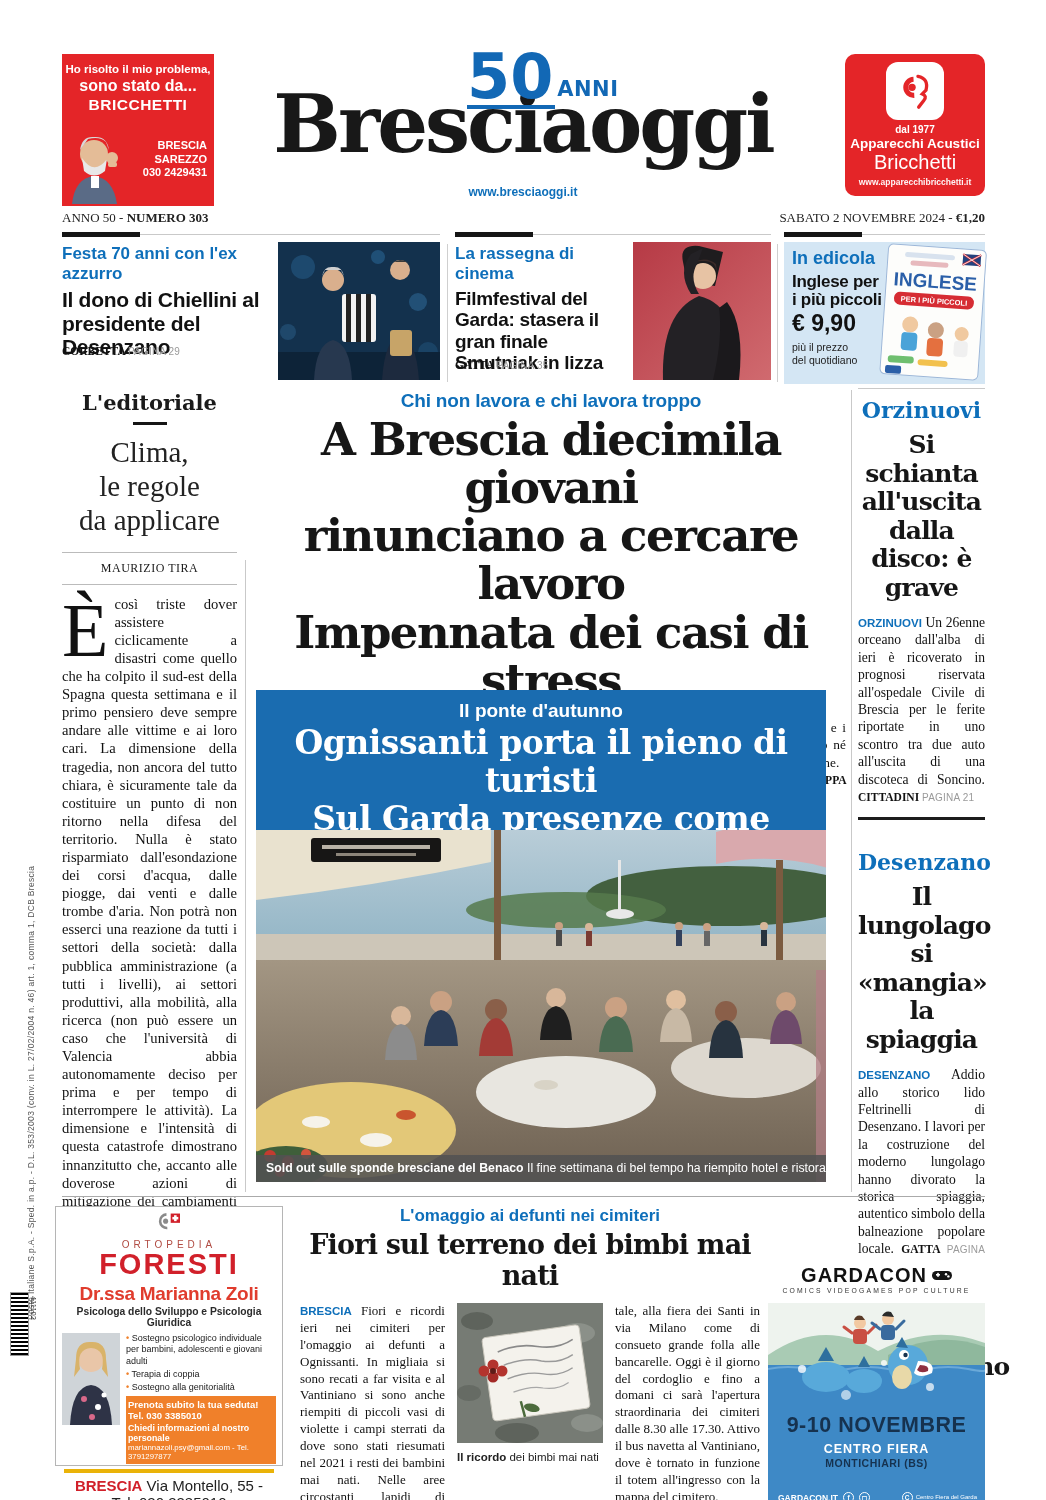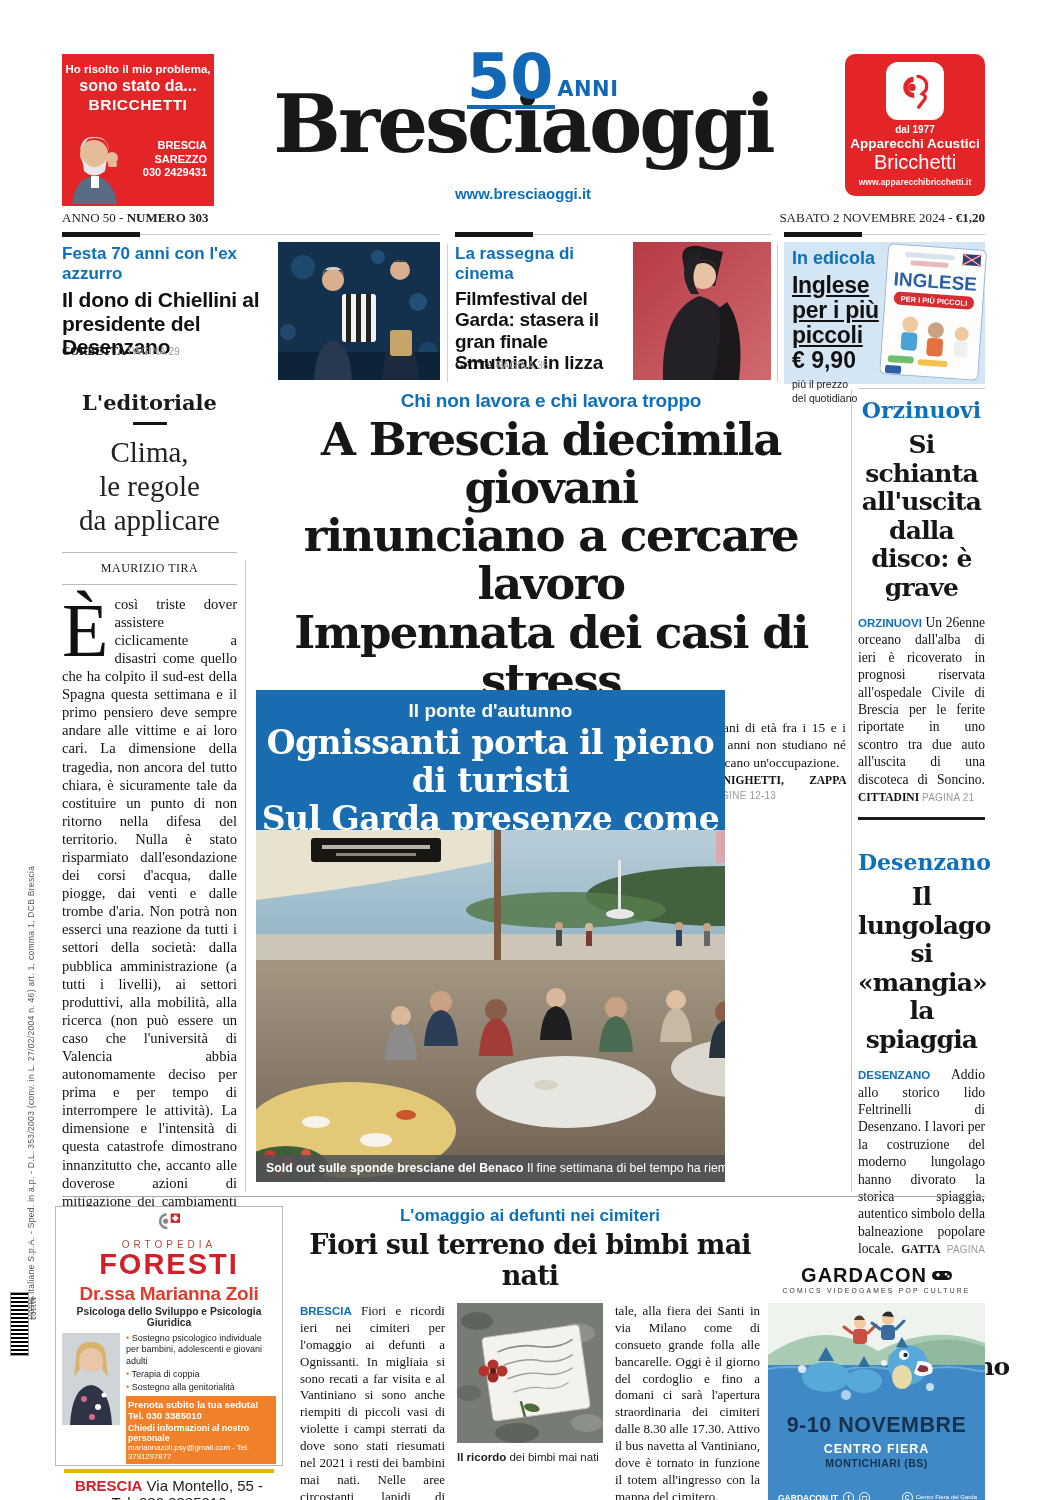--- a/index.html
+++ b/index.html
@@ -34,21 +34,21 @@
   #masthead{left:215px;top:52px;width:616px;height:160px;}
   #mast-title{position:absolute;top:32px;left:0;width:100%;text-align:center;
       font-family:"DejaVu Serif","Liberation Serif",serif;font-weight:bold;font-size:80px;
       letter-spacing:-3px;color:#181818;line-height:1;}
   #mast-anni{position:absolute;left:252px;top:-4px;display:flex;align-items:flex-end;z-index:2;}
   #mast-anni .n{font-family:"DejaVu Sans","Liberation Sans",sans-serif;font-weight:bold;font-size:62px;
       color:#1268b5;line-height:.92;border-bottom:4px solid #1268b5;padding:0 2px 0 0;}
   #mast-anni .a{font-family:"DejaVu Sans","Liberation Sans",sans-serif;font-weight:bold;font-size:21px;
       color:#1268b5;margin:0 0 8px 2px;letter-spacing:.5px;}
   #mast-site{position:absolute;top:133px;left:0;width:100%;text-align:center;
-      color:#0e6fba;font-weight:bold;font-size:15px;}
+      color:#0e6fba;font-weight:bold;font-size:12px;}
 
   #ad-right{left:845px;top:54px;width:140px;height:142px;border-radius:10px;text-align:center;}
   #ad-right .logo{margin:8px auto 0;width:58px;height:58px;background:#fff;border-radius:12px;
       display:flex;align-items:center;justify-content:center;}
   #ad-right .since{font-size:10px;font-weight:bold;margin-top:4px;}
   #ad-right .l1{font-size:13.5px;font-weight:bold;margin-top:1px;}
   #ad-right .l2{font-size:20px;margin-top:0;font-family:"Liberation Sans",sans-serif;}
   #ad-right .site{font-size:8.5px;font-weight:bold;margin-top:3px;opacity:.95;}
 
   #issue-line{left:62px;top:210px;font-family:"Liberation Serif",serif;font-size:13px;color:#222;}
@@ -68,21 +68,21 @@
   #strip2 .title{font-size:19px;}
   .strip .txt{position:absolute;left:0;top:2px;}
   #strip1 .txt{width:212px;}
   #strip2 .txt{width:174px;}
   .strip .bl{position:absolute;bottom:2px;left:0;}
   .sphoto{position:absolute;top:0;}
   #strip1 .sphoto{left:216px;width:162px;height:138px;}
   #strip2 .sphoto{left:178px;width:138px;height:138px;}
   #strip3 .inner{position:absolute;left:8px;top:6px;width:94px;}
   #strip3 .kick{font-size:18px;}
-  #strip3 .title{font-size:23px;line-height:1.08;text-decoration:underline;}
+  #strip3 .title{font-size:17px;line-height:1.08;}
   #strip3 .price{font-weight:bold;font-size:23px;color:#111;}
   #strip3 .note{font-size:10.5px;color:#222;line-height:1.25;margin-top:4px;}
   #strip3 .book{position:absolute;right:2px;top:4px;transform:rotate(4deg);}
   .vdiv{top:244px;width:1px;height:138px;background:#cfcfcf;}
 
   
   #editorial{left:62px;top:390px;width:175px;}
   #editorial .lbl{text-align:center;font-family:"DejaVu Serif","Liberation Serif",serif;font-weight:bold;font-size:21px;}
   #editorial .lbl-rule{width:34px;height:3px;background:#151515;margin:7px auto 10px;}
   #editorial .etitle{text-align:center;font-family:"Liberation Serif",serif;font-size:29px;line-height:1.18;color:#222;}
@@ -97,21 +97,21 @@
   
   #lead{left:256px;top:390px;width:590px;}
   #lead .kick{text-align:center;font-size:19px;letter-spacing:-.2px;}
   #lead .hl{text-align:center;font-family:"DejaVu Serif","Liberation Serif",serif;font-weight:bold;
       font-size:45px;line-height:1.07;letter-spacing:-1.5px;color:#161616;margin-top:4px;}
   #lead .cols{display:flex;gap:13px;margin-top:14px;}
   #lead .col{flex:1;font-family:"Liberation Serif",serif;font-size:13.4px;line-height:1.3;color:#111;}
   #lead .col .byl{margin-top:2px;}
 
   
-  #feature{left:256px;top:690px;width:469px;height:492px;background:#1a6cb0;}
+  #feature{left:256px;top:690px;width:570px;height:492px;background:#1a6cb0;}
   #feature .fk{text-align:center;color:#fff;font-weight:bold;font-size:19px;padding-top:10px;}
   #feature .fh{text-align:center;color:#fff;font-family:"DejaVu Serif","Liberation Serif",serif;
       font-weight:bold;font-size:33px;line-height:1.15;letter-spacing:-.5px;margin-top:2px;}
   #feature .fb{text-align:center;color:#fff;margin-top:8px;font-family:"Liberation Serif",serif;
       font-weight:bold;font-size:11.5px;}
   #feature .fb .pg{color:#c8ddf0;font-family:"Liberation Sans",sans-serif;font-weight:normal;font-size:10px;}
   #feature .photo{position:absolute;left:0;right:0;top:140px;bottom:0;overflow:hidden;}
   #feature .cap{position:absolute;left:0;right:0;bottom:0;height:27px;background:rgba(82,82,82,.88);
       color:#fff;font-size:12.3px;line-height:27px;padding-left:10px;white-space:nowrap;overflow:hidden;}
   #feature .cap b{font-weight:bold;}

